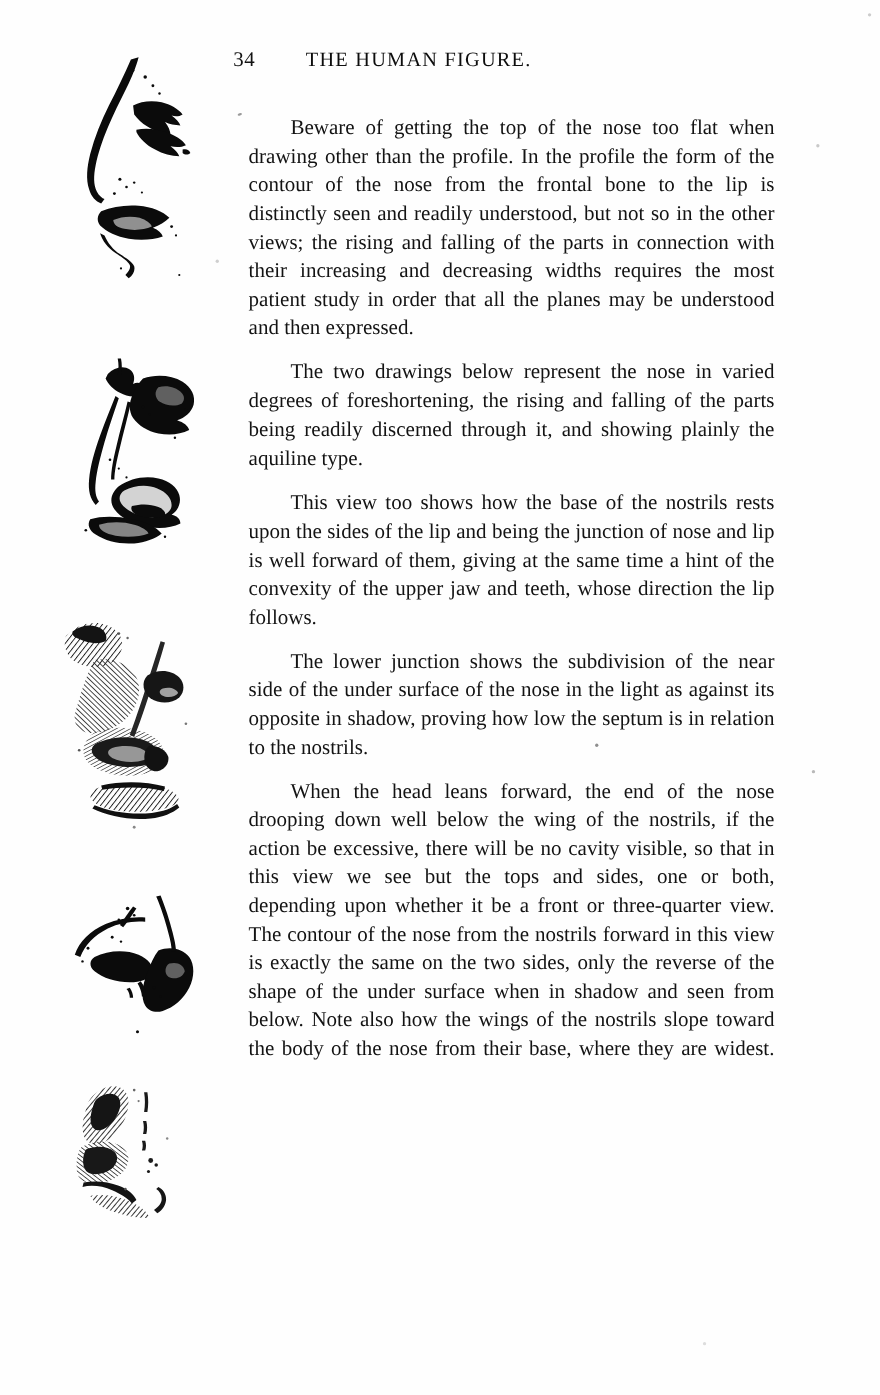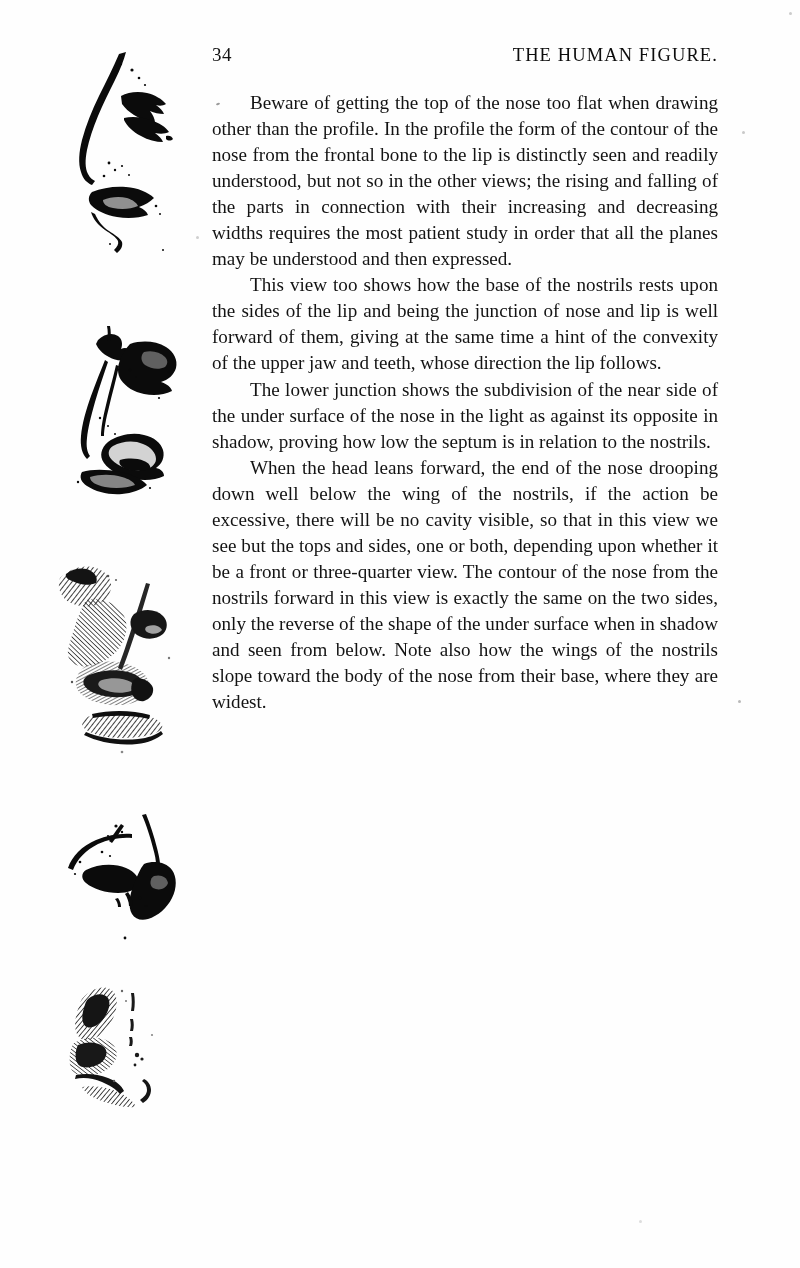--- a/index.html
+++ b/index.html
@@ -31,37 +31,37 @@
     top: 0;
     font-size: 19px;
     letter-spacing: 0.5px;
     color: #131313;
   }
   .head-title {
     position: absolute;
     left: 0;
     right: 0;
     top: 1px;
-    text-align: right;
+    text-align: left;
     padding-left: 66px;
     font-size: 18.5px;
     letter-spacing: 1.1px;
     color: #0d0d0d;
     white-space: nowrap;
   }
 
   
   .textblock {
     position: absolute;
     left: 212px;
     top: 90px;
     width: 506px;
   }
   .para {
-    margin: 0;
+    margin: 14px;
     text-indent: 38px;
     text-align: justify;
     font-size: 19.1px;
     line-height: 26.05px;
     color: #131313;
     -webkit-font-smoothing: none;
   }
   .para.last-para { text-align: justify; }
   .para.last-para:after {
     content: "";
@@ -160,20 +160,21 @@
   <div class="speck-a"></div>
   <div class="speck-b"></div>
   <div class="speck-c"></div>
   <div class="speck-d"></div>
   <div class="speck-e"></div>
   <div class="speck-f"></div>
   <div class="speck-g"></div>
 
   <div class="textblock">
     <p class="para">Beware of getting the top of the nose too flat when drawing other than the profile.  In the profile the form of the contour of the nose from the frontal bone to the lip is distinctly seen and readily understood, but not so in the other views; the rising and falling of the parts in connection with their increasing and decreasing widths requires the most patient study in order that all the planes may be understood and then expressed.</p>
+    <p class="para">The two drawings below represent the nose in varied degrees of foreshortening, the rising and falling of the parts being readily discerned through it, and showing plainly the aquiline type.</p>
     <p class="para">This view too shows how the base of the nostrils rests upon the sides of the lip and being the junction of nose and lip is well forward of them, giving at the same time a hint of the convexity of the upper jaw and teeth, whose direction the lip follows.</p>
     <p class="para">The lower junction shows the subdivision of the near side of the under surface of the nose in the light as against its opposite in shadow, proving how low the septum is in relation to the nostrils.</p>
     <p class="para last-para">When the head leans forward, the end of the nose drooping down well below the wing of the nostrils, if the action be excessive, there will be no cavity visible, so that in this view we see but the tops and sides, one or both, depending upon whether it be a front or three-quarter view.  The contour of the nose from the nostrils forward in this view is exactly the same on the two sides, only the reverse of the shape of the under surface when in shadow and seen from below.  Note also how the wings of the nostrils slope toward the body of the nose from their base, where they are widest.</p>
   </div>
 
   <div class="figure" id="fig-1">
     <svg viewBox="0 0 120 260" width="120" height="260" aria-hidden="true">
       <g fill="#0b0b0b">
 
         <path d="M64 8 C62 16 58 26 53 36 C47 48 41 60 36 72 C31 84 27 96 25 106

